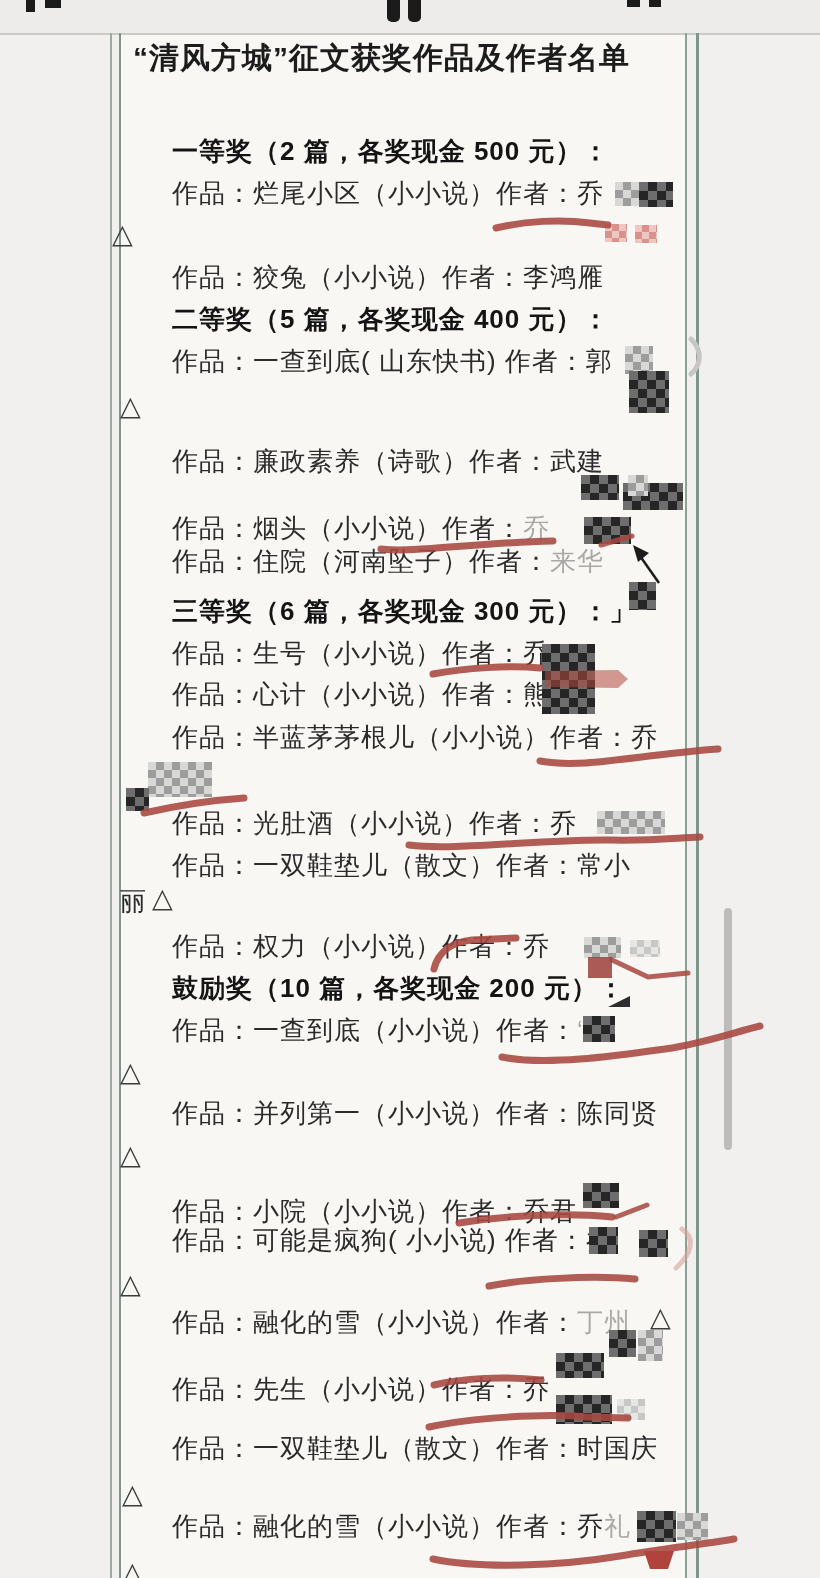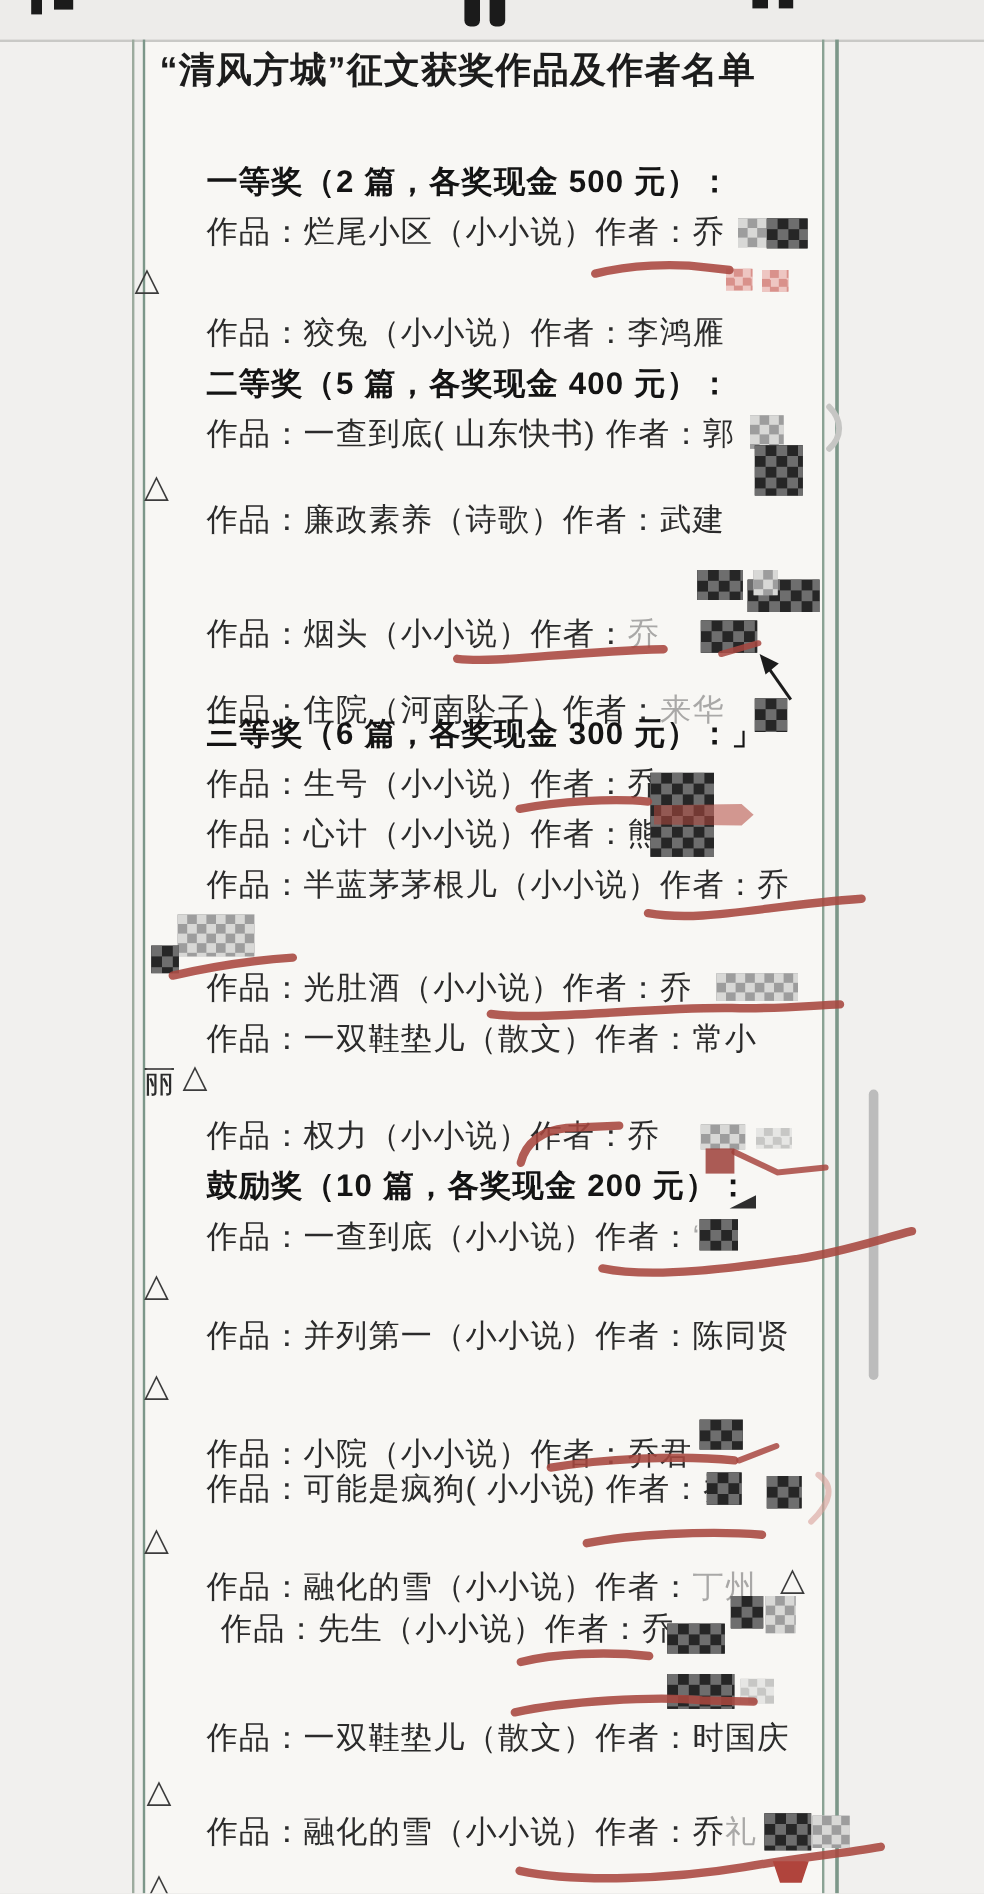--- a/index.html
+++ b/index.html
@@ -85,37 +85,37 @@
   <div class="topmark" style="left:627px;top:0;width:13px;height:7px;"></div>
   <div class="topmark" style="left:649px;top:0;width:12px;height:7px;"></div>
 
   <div class="title">“清风方城”征文获奖作品及作者名单</div>
 
   <div class="line heading" style="top:134px;"><span>一等奖（2 篇，各奖现金 500 元）：</span></div>
   <div class="line" style="top:176px;"><span>作品：烂尾小区（小小说）作者：乔</span></div>
   <div class="line" style="top:260px;"><span>作品：狡兔（小小说）作者：李鸿雁</span></div>
   <div class="line heading" style="top:302px;"><span>二等奖（5 篇，各奖现金 400 元）：</span></div>
   <div class="line" style="top:344px;"><span>作品：一查到底( 山东快书) 作者：郭</span></div>
-  <div class="line" style="top:416px;text-align:center;"><span>作品：廉政素养（诗歌）作者：武建</span></div>
+  <div class="line" style="top:444px;text-align:center;"><span>作品：廉政素养（诗歌）作者：武建</span></div>
   <div class="line" style="top:511px;"><span>作品：烟头（小小说）作者：</span><span class="faded">乔</span></div>
-  <div class="line" style="top:574px;"><span>作品：住院（河南坠子）作者：</span><span class="faded">来华</span></div>
+  <div class="line" style="top:544px;"><span>作品：住院（河南坠子）作者：</span><span class="faded">来华</span></div>
   <div class="line heading" style="top:594px;"><span>三等奖（6 篇，各奖现金 300 元）：」</span></div>
   <div class="line" style="top:636px;"><span>作品：生号（小小说）作者：乔</span></div>
   <div class="line" style="top:677px;"><span>作品：心计（小小说）作者：熊</span></div>
   <div class="line" style="top:720px;"><span>作品：半蓝茅茅根儿（小小说）作者：乔</span></div>
   <div class="line" style="top:806px;"><span>作品：光肚酒（小小说）作者：乔</span></div>
   <div class="line" style="top:848px;"><span>作品：一双鞋垫儿（散文）作者：常小</span></div>
   <div class="line" style="top:929px;"><span>作品：权力（小小说）作者：乔</span></div>
   <div class="line heading" style="top:971px;"><span>鼓励奖（10 篇，各奖现金 200 元）：</span></div>
   <div class="line" style="top:1013px;"><span>作品：一查到底（小小说）作者：</span><span class="faded">‘</span></div>
   <div class="line" style="top:1096px;"><span>作品：并列第一（小小说）作者：陈同贤</span></div>
   <div class="line" style="top:1181px;margin-top:13px;"><span>作品：小院（小小说）作者：乔君</span></div>
   <div class="line" style="top:1223px;"><span>作品：可能是疯狗( 小小说) 作者：乔</span></div>
   <div class="line" style="top:1305px;"><span>作品：融化的雪（小小说）作者：</span><span class="faded">丁州</span></div>
-  <div class="line" style="top:1340px;margin-left:12px;"><span>作品：先生（小小说）作者：乔</span></div>
+  <div class="line" style="top:1372px;"><span>作品：先生（小小说）作者：乔</span></div>
   <div class="line" style="top:1431px;"><span>作品：一双鞋垫儿（散文）作者：时国庆</span></div>
   <div class="line" style="top:1509px;"><span>作品：融化的雪（小小说）作者：乔</span><span class="faded">礼</span></div>
 
   <div class="overflow-char">丽</div>
   <span class="tri" style="left:112px;top:220px;">△</span>
   <span class="tri" style="left:120px;top:392px;">△</span>
   <span class="tri" style="left:152px;top:884px;">△</span>
   <span class="tri" style="left:120px;top:1058px;">△</span>
   <span class="tri" style="left:120px;top:1141px;">△</span>
   <span class="tri" style="left:120px;top:1270px;">△</span>

